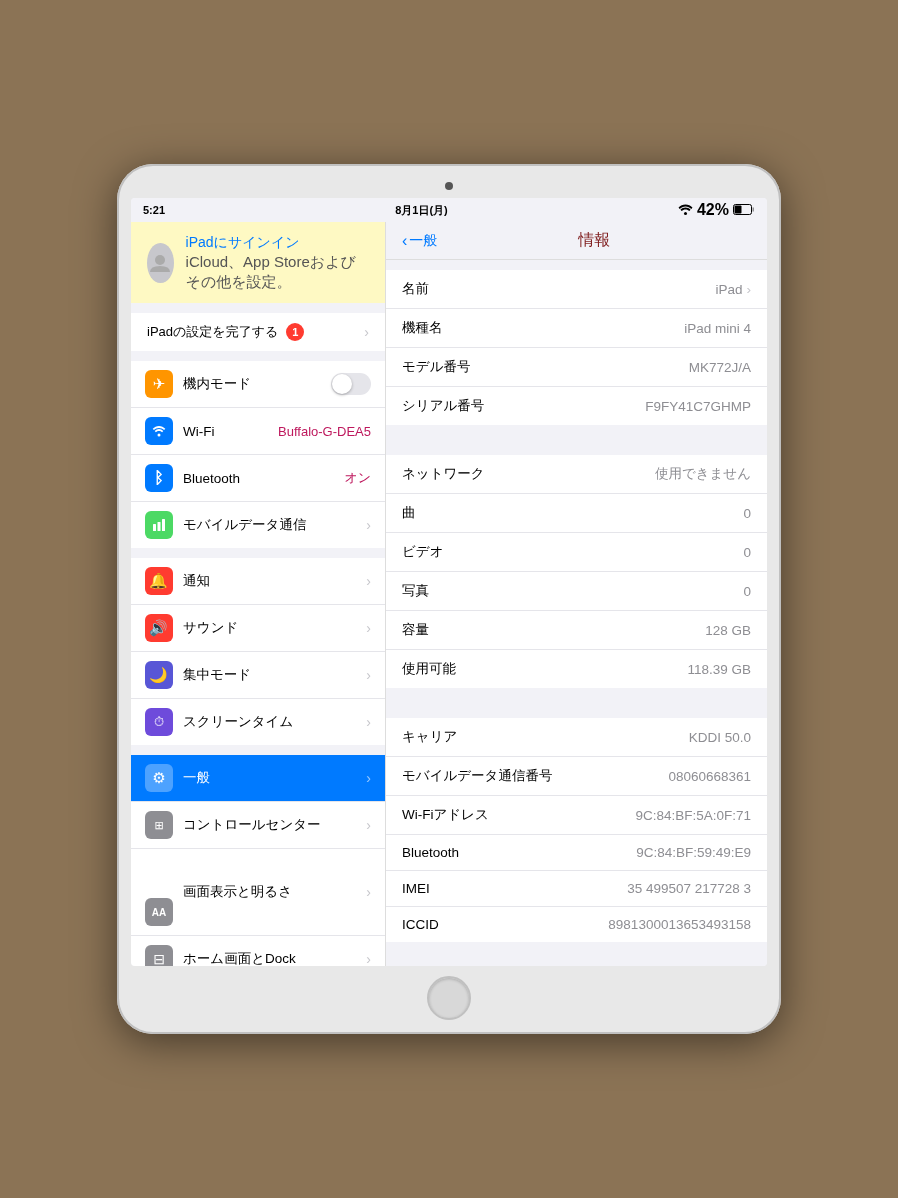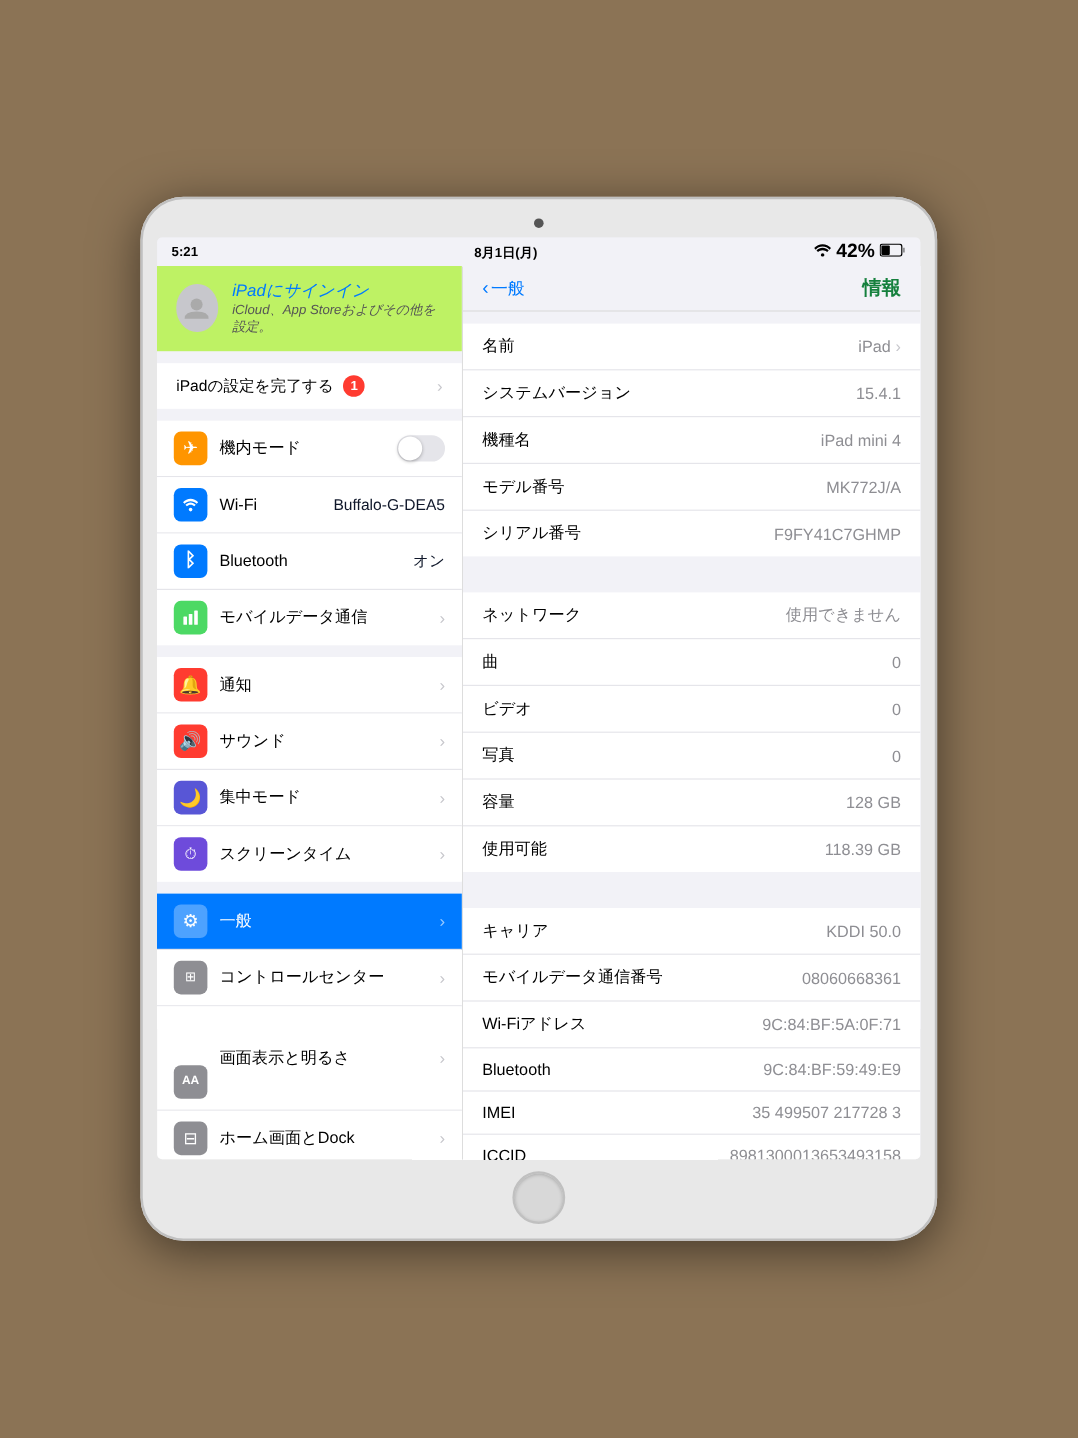--- a/index.html
+++ b/index.html
@@ -72,45 +72,44 @@
     }
     .sidebar-title {
       font-size: 28px;
       font-weight: 700;
       padding: 12px 16px 8px;
       color: #000;
     }
     .account-section {
       display: flex;
       align-items: center;
-      background: #bef264;
+      background: #fef9c3;
       margin: 0 0 10px;
       padding: 12px 16px;
       gap: 12px;
-      font-style: italic;
     }
     .account-avatar {
       width: 40px;
       height: 40px;
       background: #c7c7cc;
       border-radius: 50%;
       display: flex;
       align-items: center;
       justify-content: center;
       color: #888;
       font-size: 20px;
     }
     .account-text {}
     .account-signin {
       color: #007aff;
       font-size: 14px;
       font-weight: 500;
     }
     .account-desc {
-      font-size: 11px;
+      font-size: 15px;
       color: #555;
       line-height: 1.3;
     }
     .setup-row {
       display: flex;
       align-items: center;
       justify-content: space-between;
       background: #fff;
       padding: 10px 16px;
       margin-bottom: 10px;
@@ -196,21 +195,21 @@
       width: 20px;
       height: 20px;
       background: #fff;
       border-radius: 50%;
       top: 1px;
       left: 1px;
       box-shadow: 0 1px 3px rgba(0,0,0,0.3);
       transition: left 0.2s;
     }
     .setting-value {
-      color: #0f172a;
+      color: #be185d;
       font-size: 13px;
     }
     .selected-row {
       background: #007aff !important;
     }
     .selected-row .setting-row-label,
     .selected-row .icon-box {
       color: #fff;
     }
 
@@ -229,24 +228,24 @@
     }
     .right-header-back {
       color: #007aff;
       font-size: 14px;
       display: flex;
       align-items: center;
       gap: 2px;
     }
     .right-header-title {
       flex: 1;
-      text-align: right;
+      text-align: center;
       font-size: 16px;
-      font-weight: 700;
-      color: #15803d;
+      font-weight: 400;
+      color: #7f1d1d;
     }
     .info-section {
       background: #fff;
       margin: 10px 0 0;
     }
     .info-row {
       display: flex;
       align-items: center;
       justify-content: space-between;
       padding: 10px 16px;
@@ -457,24 +456,20 @@
 
         <div class="info-section">
           <div class="info-row">
             <span class="info-label">名前</span>
             <span class="info-value">
               <span>iPad</span>
               <span class="info-value-chevron">›</span>
             </span>
           </div>
           <div class="info-row">
-            <span class="info-label">システムバージョン</span>
-            <span class="info-value">15.4.1</span>
-          </div>
-          <div class="info-row">
             <span class="info-label">機種名</span>
             <span class="info-value">iPad mini 4</span>
           </div>
           <div class="info-row">
             <span class="info-label">モデル番号</span>
             <span class="info-value">MK772J/A</span>
           </div>
           <div class="info-row">
             <span class="info-label">シリアル番号</span>
             <span class="info-value">F9FY41C7GHMP</span>

